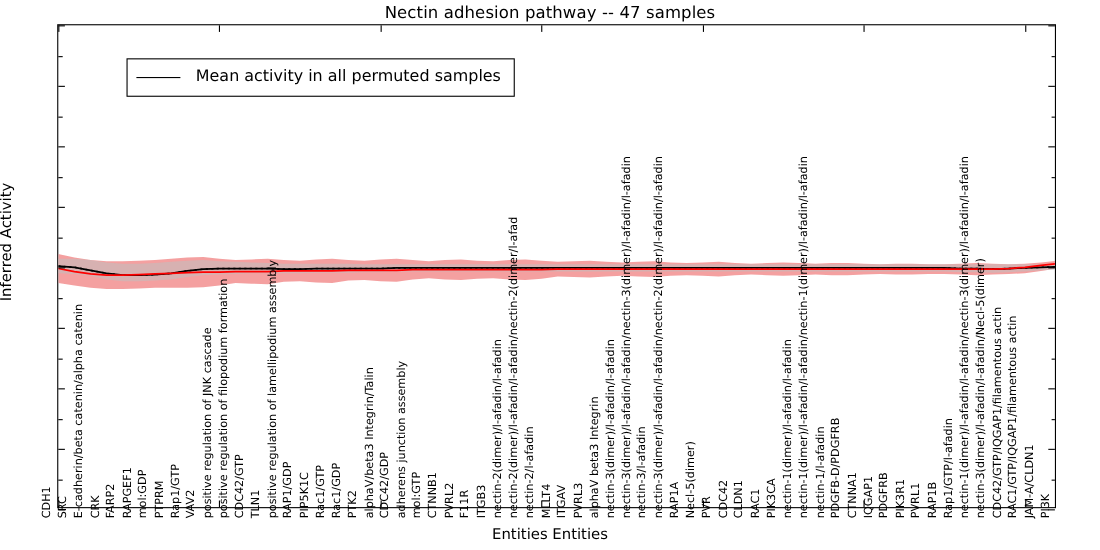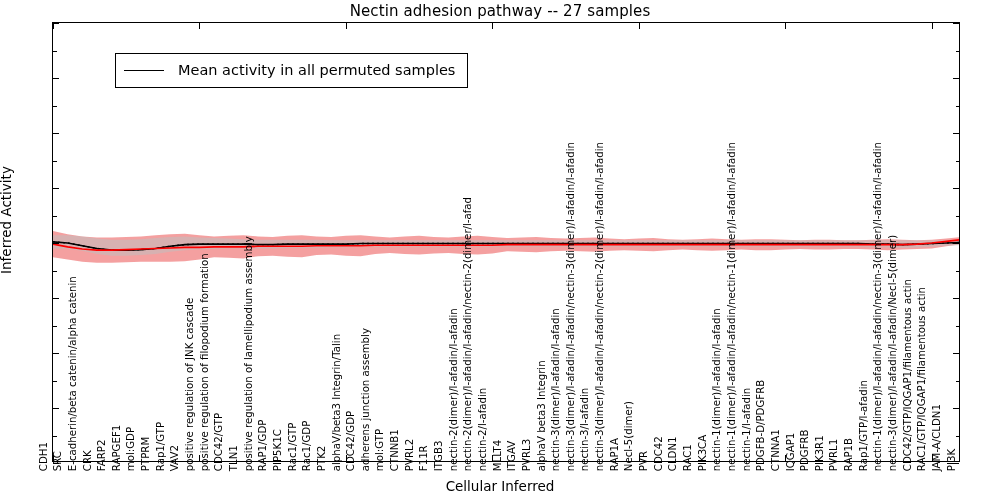--- a/index.html
+++ b/index.html
@@ -55,21 +55,21 @@
   .legend-swatch.red{border-top:1.6px solid #ff0000;}
   .legend-text{font-size:14.5px;color:#000;white-space:nowrap;}
 
   svg.series{position:absolute;left:0;top:0;width:908px;height:440px;overflow:visible;}
 </style>
 </head>
 <body>
 
 <div id="root">
 
-  <div class="chart-title">Nectin adhesion pathway -- 27 samples</div>
+  <div class="chart-title">Nectin adhesion pathway -- 47 samples</div>
 
   <div class="plot-frame">
     <div class="plot-inner">
       <svg class="series" viewBox="0 0 908 440" preserveAspectRatio="none">
         <polygon id="band-red" fill="#f08080" fill-opacity="0.75" stroke="none" points="0.00,207.90 14.65,211.20 29.29,213.40 43.94,214.50 58.58,214.50 73.23,213.95 87.87,213.40 102.52,212.30 117.16,211.20 131.81,210.65 146.45,212.30 161.10,213.40 175.74,212.85 190.39,212.30 205.03,213.40 219.68,213.95 234.32,212.85 248.97,212.30 263.61,213.40 278.26,213.95 292.90,212.85 307.55,212.30 322.19,213.40 336.84,214.50 351.48,213.40 366.13,212.85 380.77,213.95 395.42,214.50 410.06,213.40 424.71,212.85 439.35,213.95 454.00,215.05 468.65,214.50 483.29,213.95 497.94,215.05 512.58,215.60 527.23,215.05 541.87,214.50 556.52,215.60 571.16,216.15 585.81,215.60 600.45,215.05 615.10,216.15 629.74,216.70 644.39,216.15 659.03,215.60 673.68,216.15 688.32,216.70 702.97,216.15 717.61,216.15 732.26,216.70 746.90,217.25 761.55,216.70 776.19,216.70 790.84,217.25 805.48,217.25 820.13,216.70 834.77,216.15 849.42,216.70 864.06,217.25 878.71,216.70 893.35,215.60 908.00,213.95 908.00,221.10 893.35,223.30 878.71,225.50 864.06,226.05 849.42,226.60 834.77,227.15 820.13,226.60 805.48,226.05 790.84,226.05 776.19,226.60 761.55,226.60 746.90,226.05 732.26,226.60 717.61,227.15 702.97,227.15 688.32,226.60 673.68,227.15 659.03,227.70 644.39,227.15 629.74,226.60 615.10,227.15 600.45,228.25 585.81,227.70 571.16,227.15 556.52,227.70 541.87,228.80 527.23,228.25 512.58,227.70 497.94,228.25 483.29,229.35 468.65,228.80 454.00,228.25 439.35,230.45 424.71,231.55 410.06,231.00 395.42,229.90 380.77,230.45 366.13,231.55 351.48,231.00 336.84,229.90 322.19,231.00 307.55,233.20 292.90,232.65 278.26,231.55 263.61,232.10 248.97,234.30 234.32,233.75 219.68,232.65 205.03,233.20 190.39,235.40 175.74,234.85 161.10,234.30 146.45,236.50 131.81,238.15 117.16,238.70 102.52,238.70 87.87,238.70 73.23,239.25 58.58,239.80 43.94,239.80 29.29,238.70 14.65,236.50 0.00,234.30"></polygon>
         <polygon id="band-black" fill="#bfbfbf" fill-opacity="0.55" stroke="none" points="0.00,212.30 14.65,212.30 29.29,213.40 43.94,215.60 58.58,216.70 73.23,216.70 87.87,216.15 102.52,215.05 117.16,213.95 131.81,213.40 146.45,214.50 161.10,215.05 175.74,215.60 190.39,216.15 205.03,216.70 219.68,216.70 234.32,216.70 248.97,216.70 263.61,216.70 278.26,217.25 292.90,217.25 307.55,217.25 322.19,217.25 336.84,217.25 351.48,217.25 366.13,217.25 380.77,217.25 395.42,217.25 410.06,217.25 424.71,217.25 439.35,217.25 454.00,217.25 468.65,217.25 483.29,217.25 497.94,217.25 512.58,217.25 527.23,217.25 541.87,217.25 556.52,217.25 571.16,217.25 585.81,217.25 600.45,217.25 615.10,217.25 629.74,217.25 644.39,217.25 659.03,217.25 673.68,217.25 688.32,217.25 702.97,217.25 717.61,217.25 732.26,217.25 746.90,217.25 761.55,217.25 776.19,217.25 790.84,217.25 805.48,217.25 820.13,217.25 834.77,217.25 849.42,217.25 864.06,217.25 878.71,217.25 893.35,217.25 908.00,216.70 908.00,222.20 893.35,222.75 878.71,223.85 864.06,224.40 849.42,224.95 834.77,224.40 820.13,224.40 805.48,223.85 790.84,223.85 776.19,223.85 761.55,223.85 746.90,223.85 732.26,223.85 717.61,223.85 702.97,223.85 688.32,223.85 673.68,223.85 659.03,223.85 644.39,223.85 629.74,223.85 615.10,223.85 600.45,223.85 585.81,223.85 571.16,223.85 556.52,223.85 541.87,223.85 527.23,223.85 512.58,223.85 497.94,223.85 483.29,223.85 468.65,223.85 454.00,223.85 439.35,223.85 424.71,223.85 410.06,223.85 395.42,223.85 380.77,223.85 366.13,223.85 351.48,223.85 336.84,223.85 322.19,223.85 307.55,223.85 292.90,224.40 278.26,224.40 263.61,224.95 248.97,224.95 234.32,224.95 219.68,225.50 205.03,225.50 190.39,225.50 175.74,225.50 161.10,226.05 146.45,226.60 131.81,227.15 117.16,228.80 102.52,231.00 87.87,232.10 73.23,232.65 58.58,232.65 43.94,231.00 29.29,227.70 14.65,226.05 0.00,225.50"></polygon>
         <polyline id="line-black" fill="none" stroke="#000000" stroke-width="1.6" points="0.00,218.90 14.65,220.00 29.29,222.75 43.94,225.50 58.58,227.15 73.23,227.15 87.87,226.60 102.52,225.50 117.16,223.30 131.81,221.65 146.45,221.10 161.10,221.10 175.74,221.10 190.39,221.10 205.03,221.65 219.68,221.65 234.32,221.10 248.97,221.10 263.61,221.10 278.26,221.10 292.90,221.10 307.55,220.55 322.19,220.55 336.84,220.55 351.48,220.55 366.13,220.55 380.77,220.55 395.42,220.55 410.06,220.55 424.71,220.55 439.35,220.55 454.00,220.55 468.65,220.55 483.29,220.55 497.94,220.55 512.58,220.55 527.23,220.55 541.87,220.55 556.52,220.55 571.16,220.55 585.81,220.55 600.45,220.55 615.10,220.55 629.74,220.55 644.39,220.55 659.03,220.55 673.68,220.55 688.32,220.55 702.97,220.55 717.61,220.55 732.26,220.55 746.90,220.55 761.55,220.55 776.19,220.55 790.84,220.55 805.48,220.55 820.13,221.10 834.77,221.10 849.42,221.65 864.06,221.10 878.71,220.55 893.35,220.00 908.00,219.45"></polyline>
         <polyline id="line-black-dots" fill="none" stroke="#000000" stroke-width="1.4" stroke-dasharray="2,3" points="0.00,218.90 14.65,220.00 29.29,222.75 43.94,225.50 58.58,227.15 73.23,227.15 87.87,226.60 102.52,225.50 117.16,223.30 131.81,221.65 146.45,221.10 161.10,221.10 175.74,221.10 190.39,221.10 205.03,221.65 219.68,221.65 234.32,221.10 248.97,221.10 263.61,221.10 278.26,221.10 292.90,221.10 307.55,220.55 322.19,220.55 336.84,220.55 351.48,220.55 366.13,220.55 380.77,220.55 395.42,220.55 410.06,220.55 424.71,220.55 439.35,220.55 454.00,220.55 468.65,220.55 483.29,220.55 497.94,220.55 512.58,220.55 527.23,220.55 541.87,220.55 556.52,220.55 571.16,220.55 585.81,220.55 600.45,220.55 615.10,220.55 629.74,220.55 644.39,220.55 659.03,220.55 673.68,220.55 688.32,220.55 702.97,220.55 717.61,220.55 732.26,220.55 746.90,220.55 761.55,220.55 776.19,220.55 790.84,220.55 805.48,220.55 820.13,221.10 834.77,221.10 849.42,221.65 864.06,221.10 878.71,220.55 893.35,220.00 908.00,219.45"></polyline>
         <polyline id="line-red" fill="none" stroke="#ff0000" stroke-width="1.6" points="0.00,221.10 14.65,223.85 29.29,226.05 43.94,227.15 58.58,227.15 73.23,226.60 87.87,226.05 102.52,225.50 117.16,224.95 131.81,224.40 146.45,224.40 161.10,223.85 175.74,223.85 190.39,223.85 205.03,223.30 219.68,223.30 234.32,223.30 248.97,223.30 263.61,222.75 278.26,222.75 292.90,222.75 307.55,222.75 322.19,222.20 336.84,222.20 351.48,222.20 366.13,222.20 380.77,222.20 395.42,222.20 410.06,222.20 424.71,222.20 439.35,222.20 454.00,221.65 468.65,221.65 483.29,221.65 497.94,221.65 512.58,221.65 527.23,221.65 541.87,221.65 556.52,221.65 571.16,221.65 585.81,221.65 600.45,221.65 615.10,221.65 629.74,221.65 644.39,221.65 659.03,221.65 673.68,221.65 688.32,221.65 702.97,221.65 717.61,221.65 732.26,221.65 746.90,221.65 761.55,221.65 776.19,221.65 790.84,221.65 805.48,221.65 820.13,221.65 834.77,221.65 849.42,221.65 864.06,221.10 878.71,220.00 893.35,218.35 908.00,216.70"></polyline>
       </svg>
@@ -197,15 +197,15 @@
       <div class="xcat" style="left: 839.439px; bottom: 29px;">PVRL1</div>
       <div class="xcat" style="left: 854.084px; bottom: 29px;">RAP1B</div>
       <div class="xcat" style="left: 868.729px; bottom: 29px;">Rap1/GTP/l-afadin</div>
       <div class="xcat" style="left: 883.374px; bottom: 29px;">nectin-1(dimer)/l-afadin/l-afadin/nectin-3(dimer)/l-afadin/l-afadin</div>
       <div class="xcat" style="left: 898.019px; bottom: 29px;">nectin-3(dimer)/l-afadin/l-afadin/Necl-5(dimer)</div>
       <div class="xcat" style="left: 912.665px; bottom: 29px;">CDC42/GTP/IQGAP1/filamentous actin</div>
       <div class="xcat" style="left: 927.31px; bottom: 29px;">RAC1/GTP/IQGAP1/filamentous actin</div>
       <div class="xcat" style="left: 941.955px; bottom: 29px;">JAM-A/CLDN1</div>
       <div class="xcat" style="left: 956.6px; bottom: 29px;">PI3K</div>
     </div>
-  <div class="xlabel">Cellular Inferred</div>
+  <div class="xlabel">Entities Entities</div>
 
 </div>
 
 </body></html>

